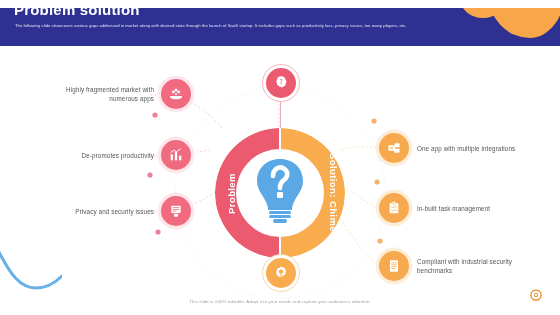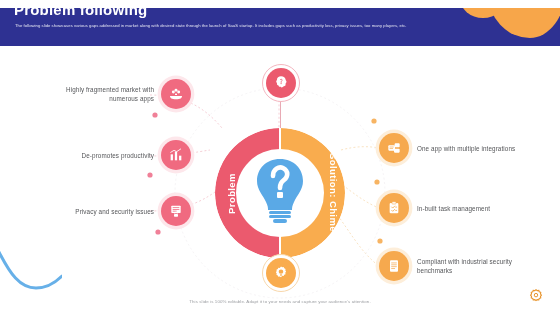--- a/index.html
+++ b/index.html
@@ -120,21 +120,21 @@
 </style>
 </head>
 <body>
 
 <div class="slide">
 
   <div class="header">
     <div class="header-blob2"></div>
     <div class="header-blob"></div>
   </div>
-  <div class="title">Problem following</div>
+  <div class="title">Problem solution</div>
   <div class="subtitle">The following slide showcases various gaps addressed in market along with desired state through the launch of SaaS startup. It includes gaps such as productivity loss, privacy issues, too many players, etc.</div>
 
   <svg class="connectors" viewBox="0 0 560 315">
     <g fill="none" stroke="#f3c3cb" stroke-width="0.8" stroke-dasharray="2,2.2">
       <path d="M150 95 C 185 95, 205 108, 222 128"></path>
       <path d="M150 156 C 180 156, 196 152, 210 150"></path>
       <path d="M150 211 C 186 211, 206 200, 224 185"></path>
       <path d="M279 100 C 279 112, 279 118, 279 128"></path>
     </g>
     <g fill="none" stroke="#f8dcb4" stroke-width="0.8" stroke-dasharray="2,2.2">

